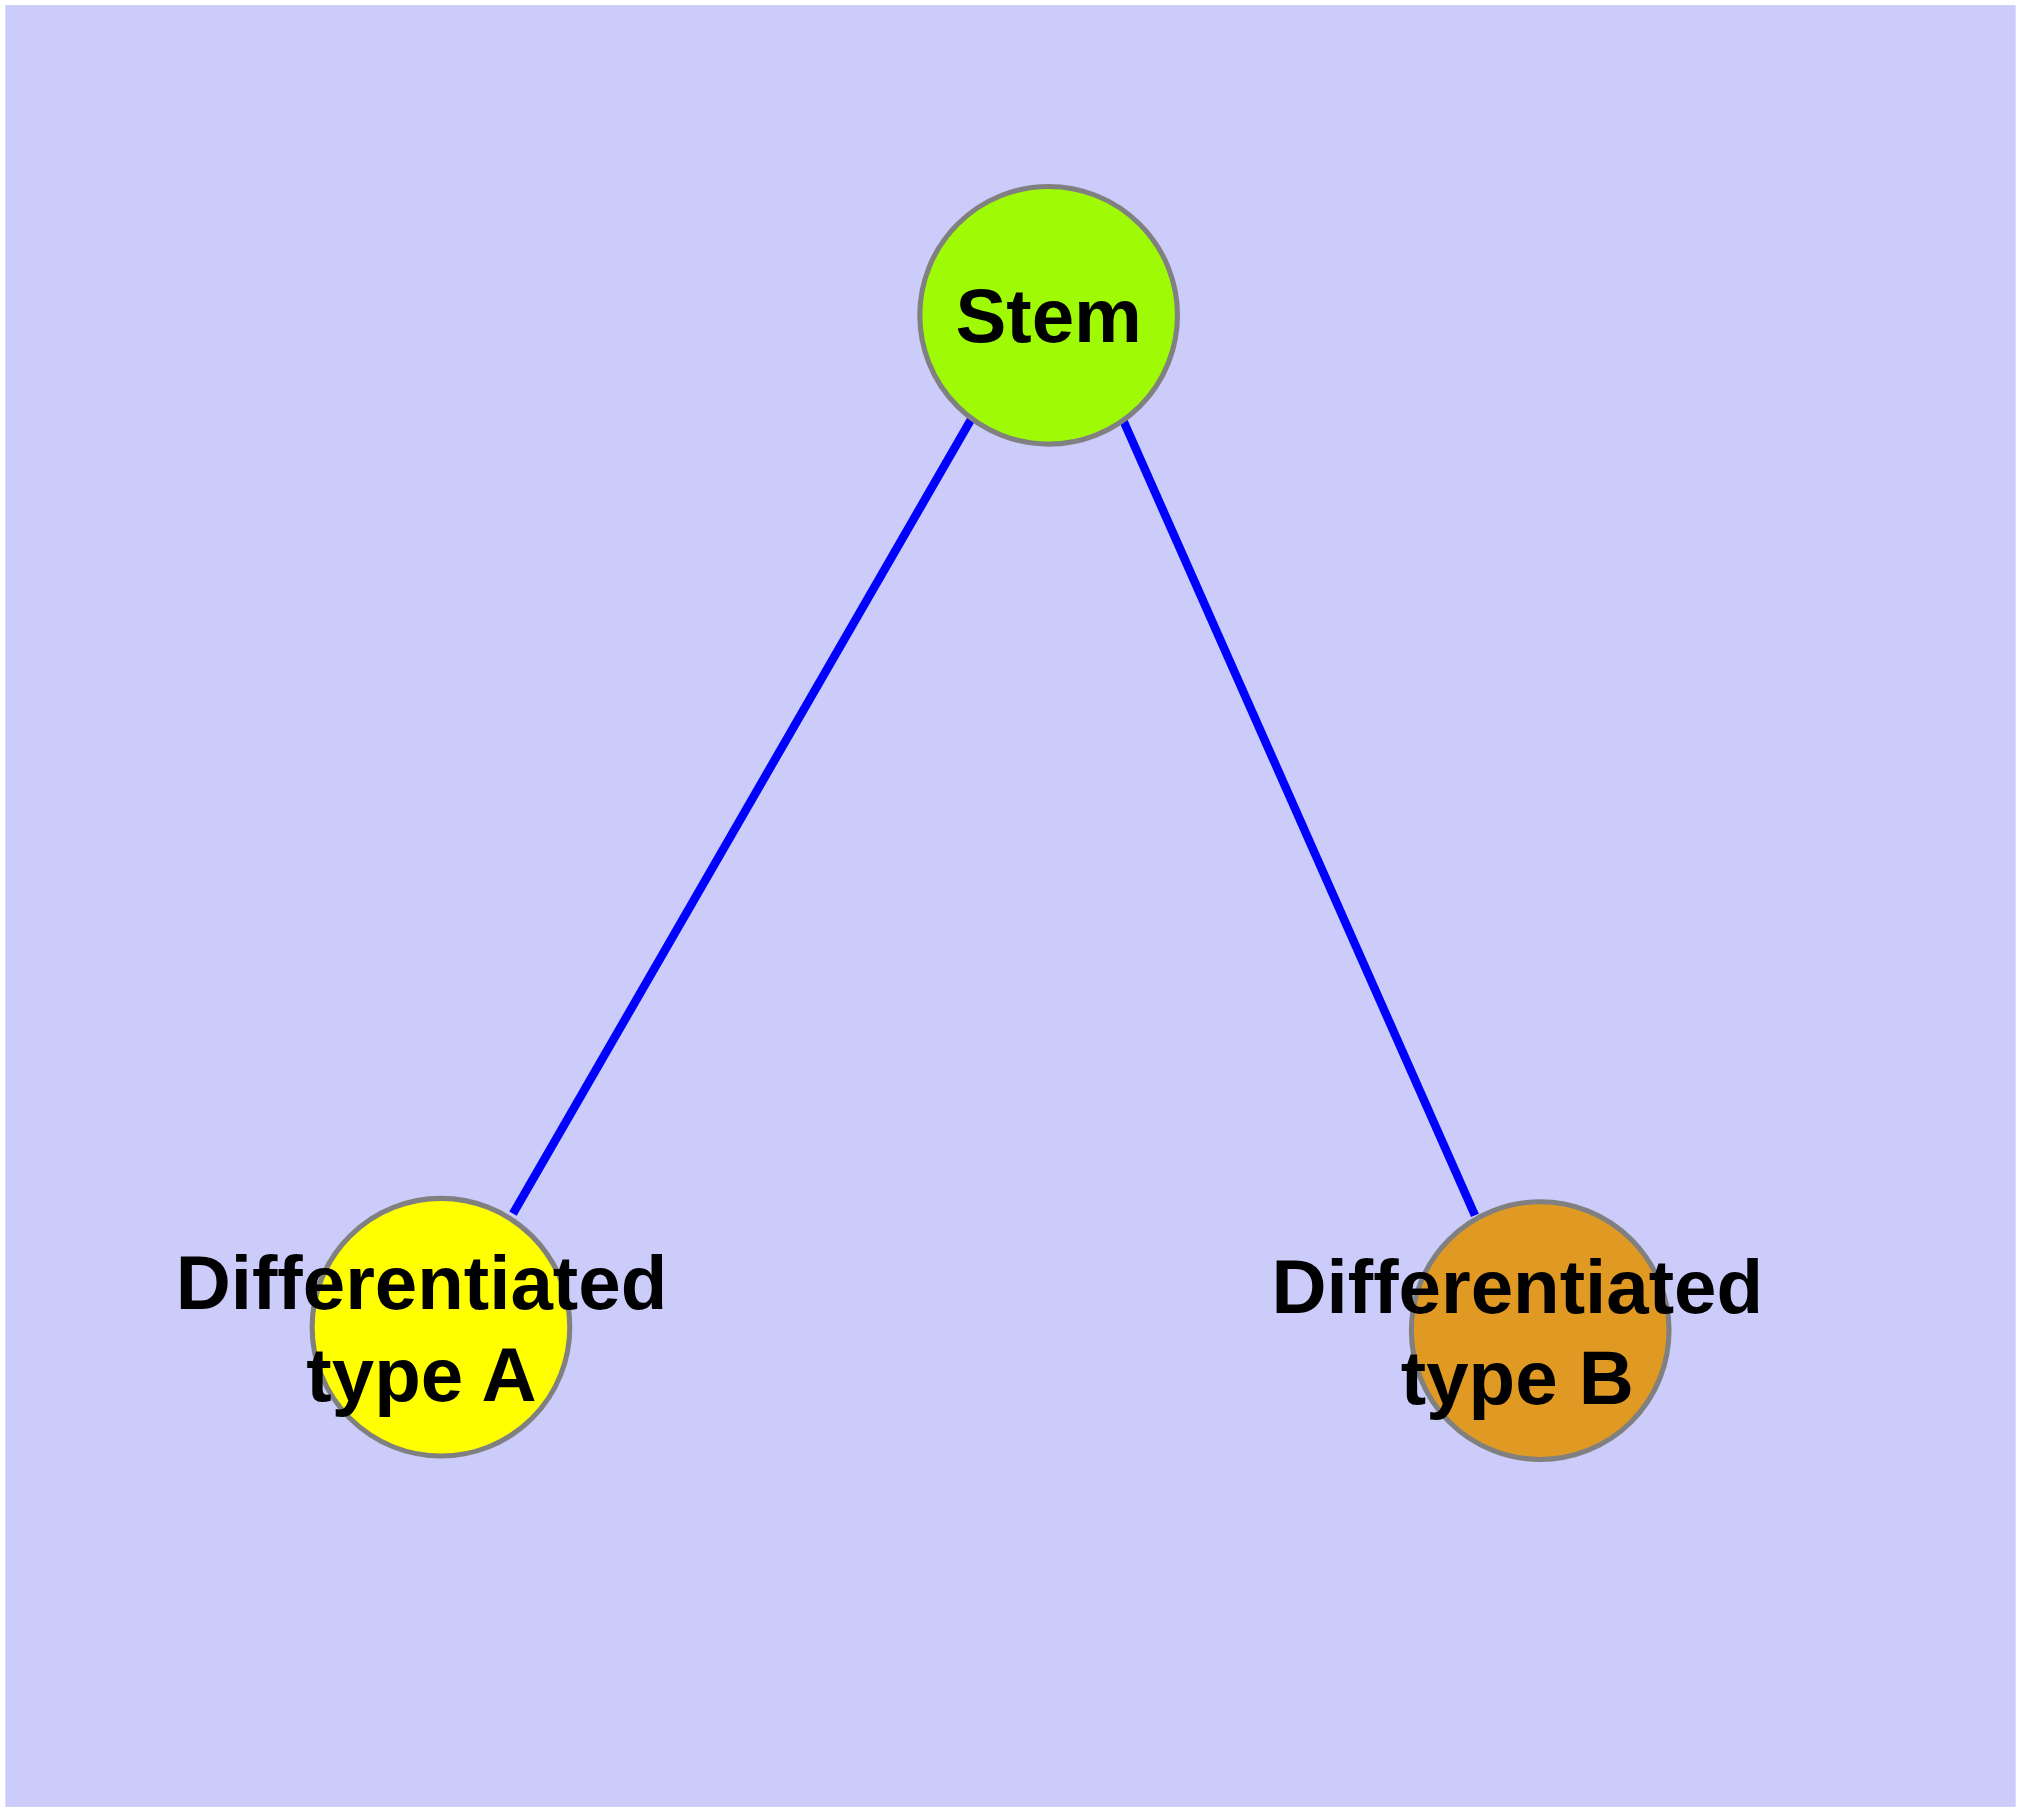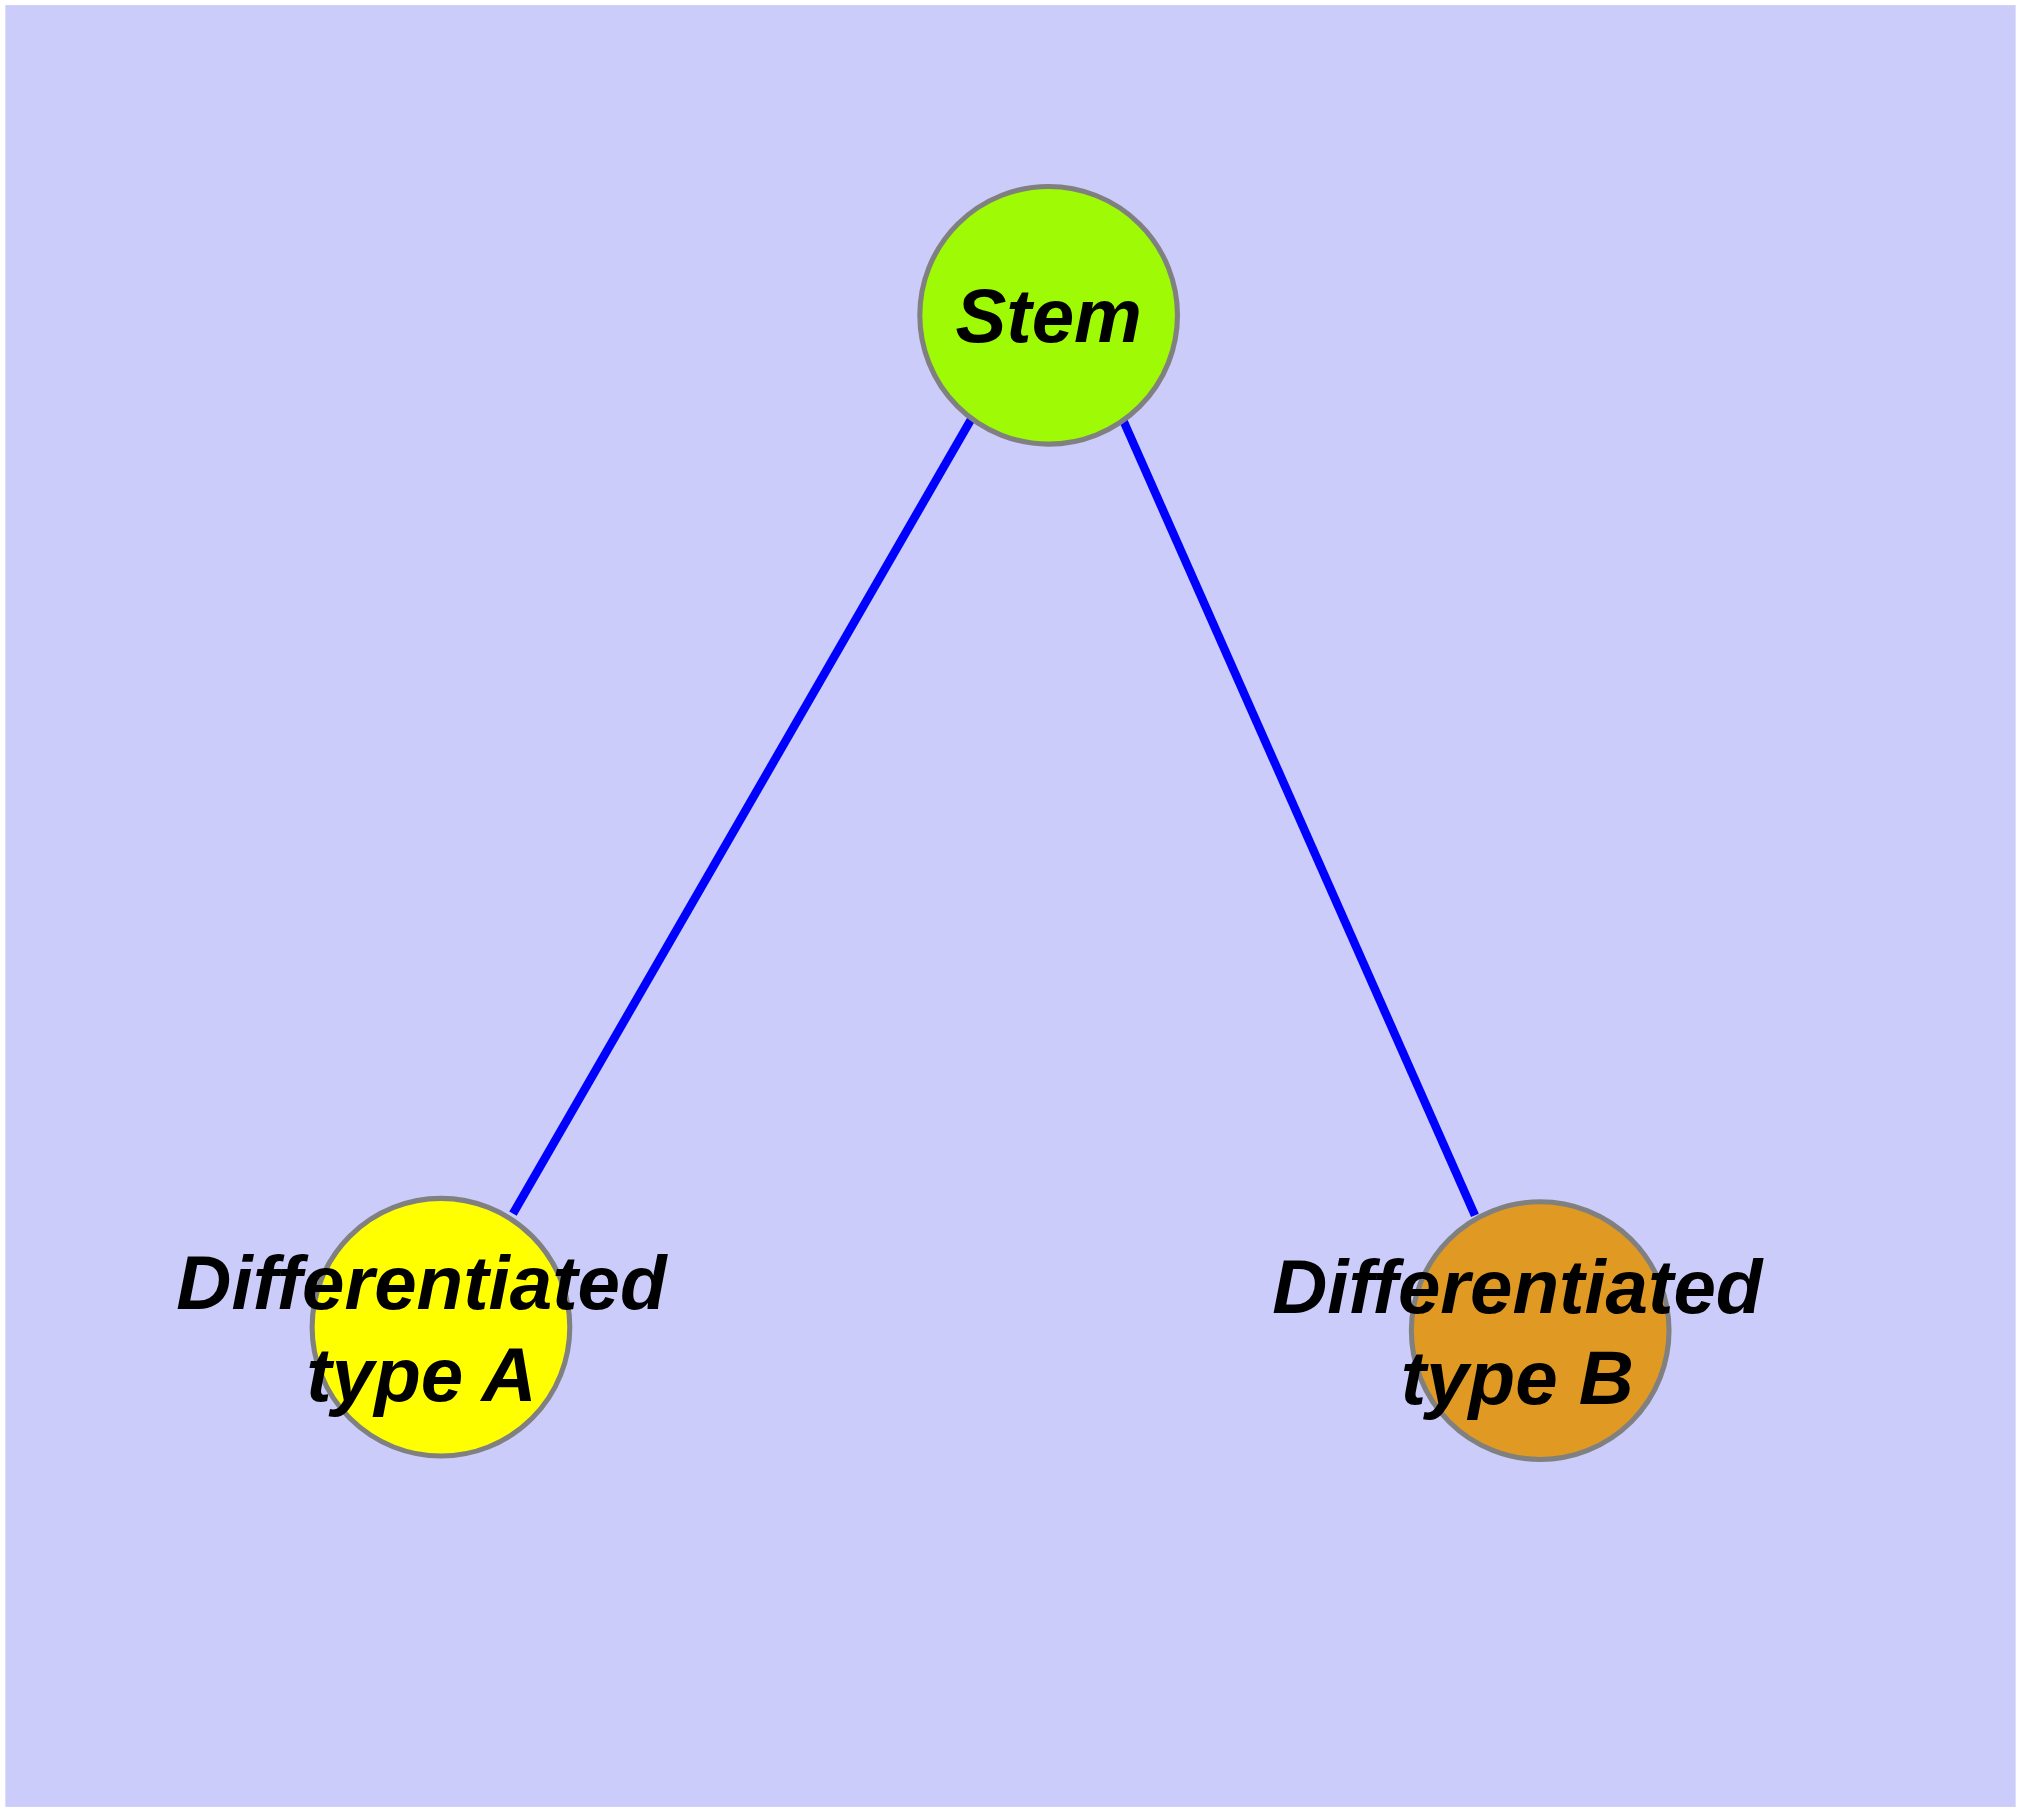--- a/index.html
+++ b/index.html
@@ -12,21 +12,20 @@
     height: 1812px;
     overflow: hidden;
     font-family: "Liberation Sans", sans-serif;
   }
 
   #canvas {
     position: relative;
     width: 2021px;
     height: 1812px;
     background: #ffffff;
-    font-style: italic;
   }
 
   #graph-svg {
     position: absolute;
     top: 0;
     left: 0;
     width: 2021px;
     height: 1812px;
     display: block;
   }

